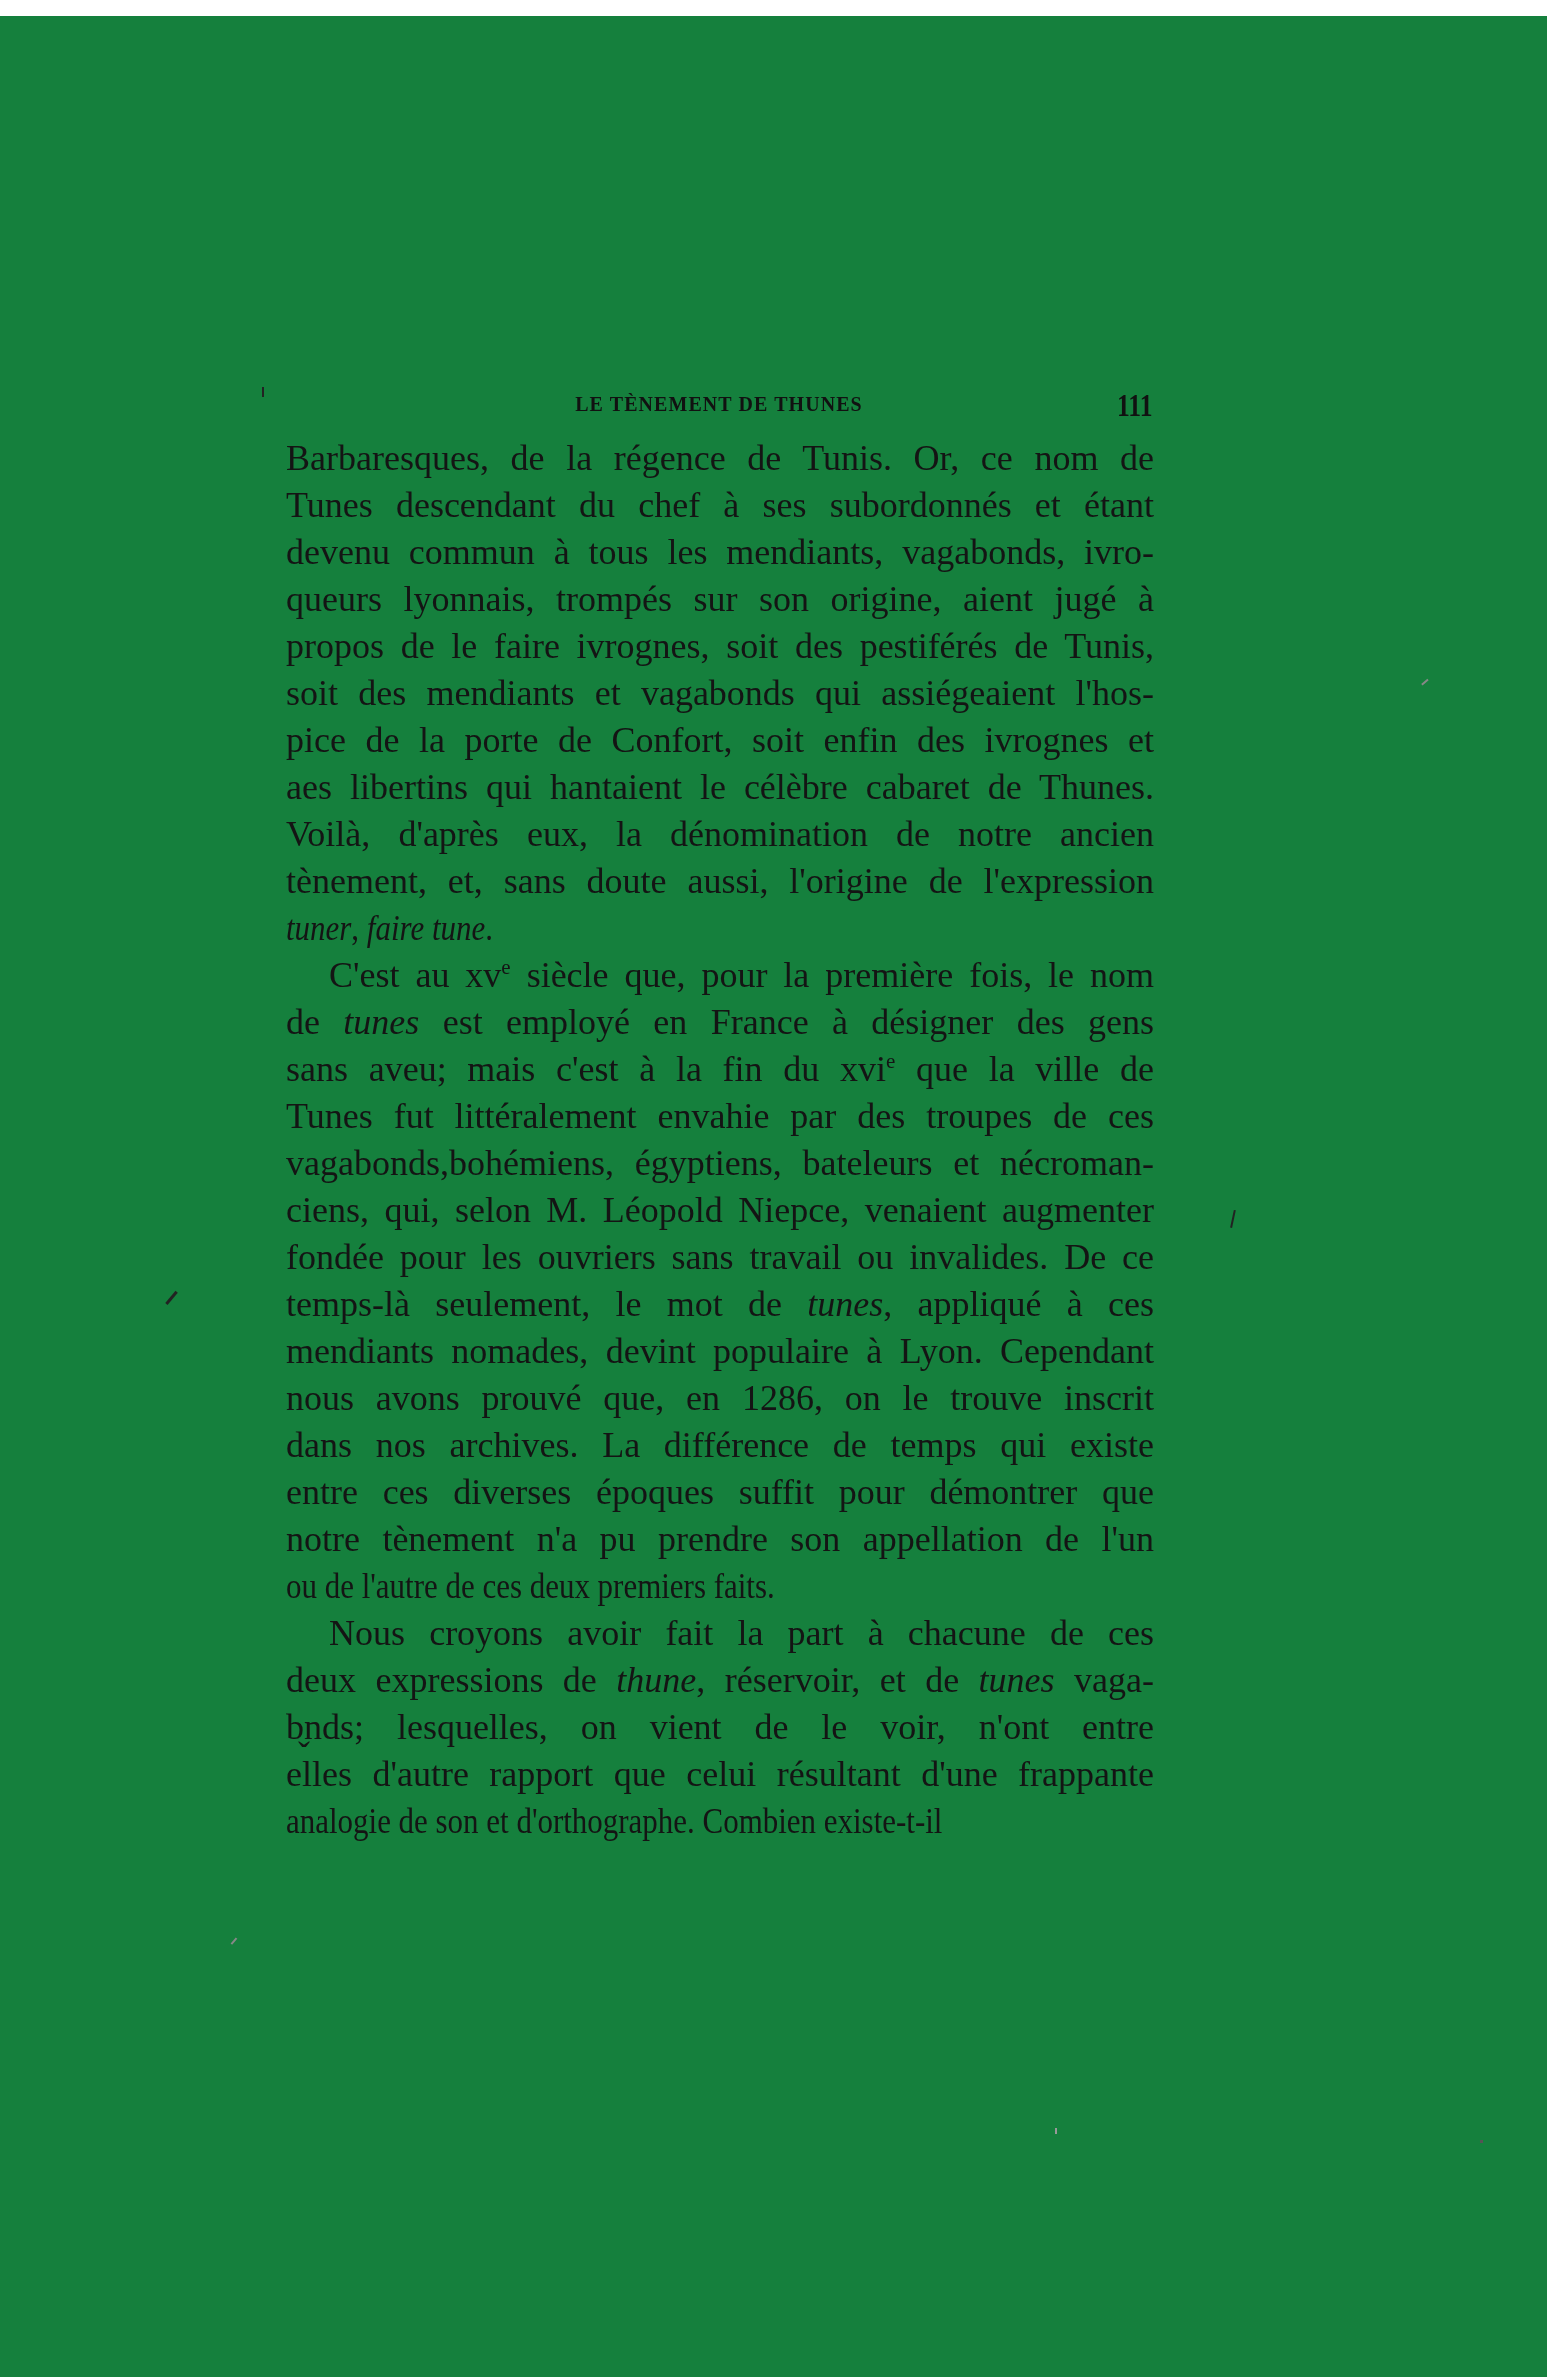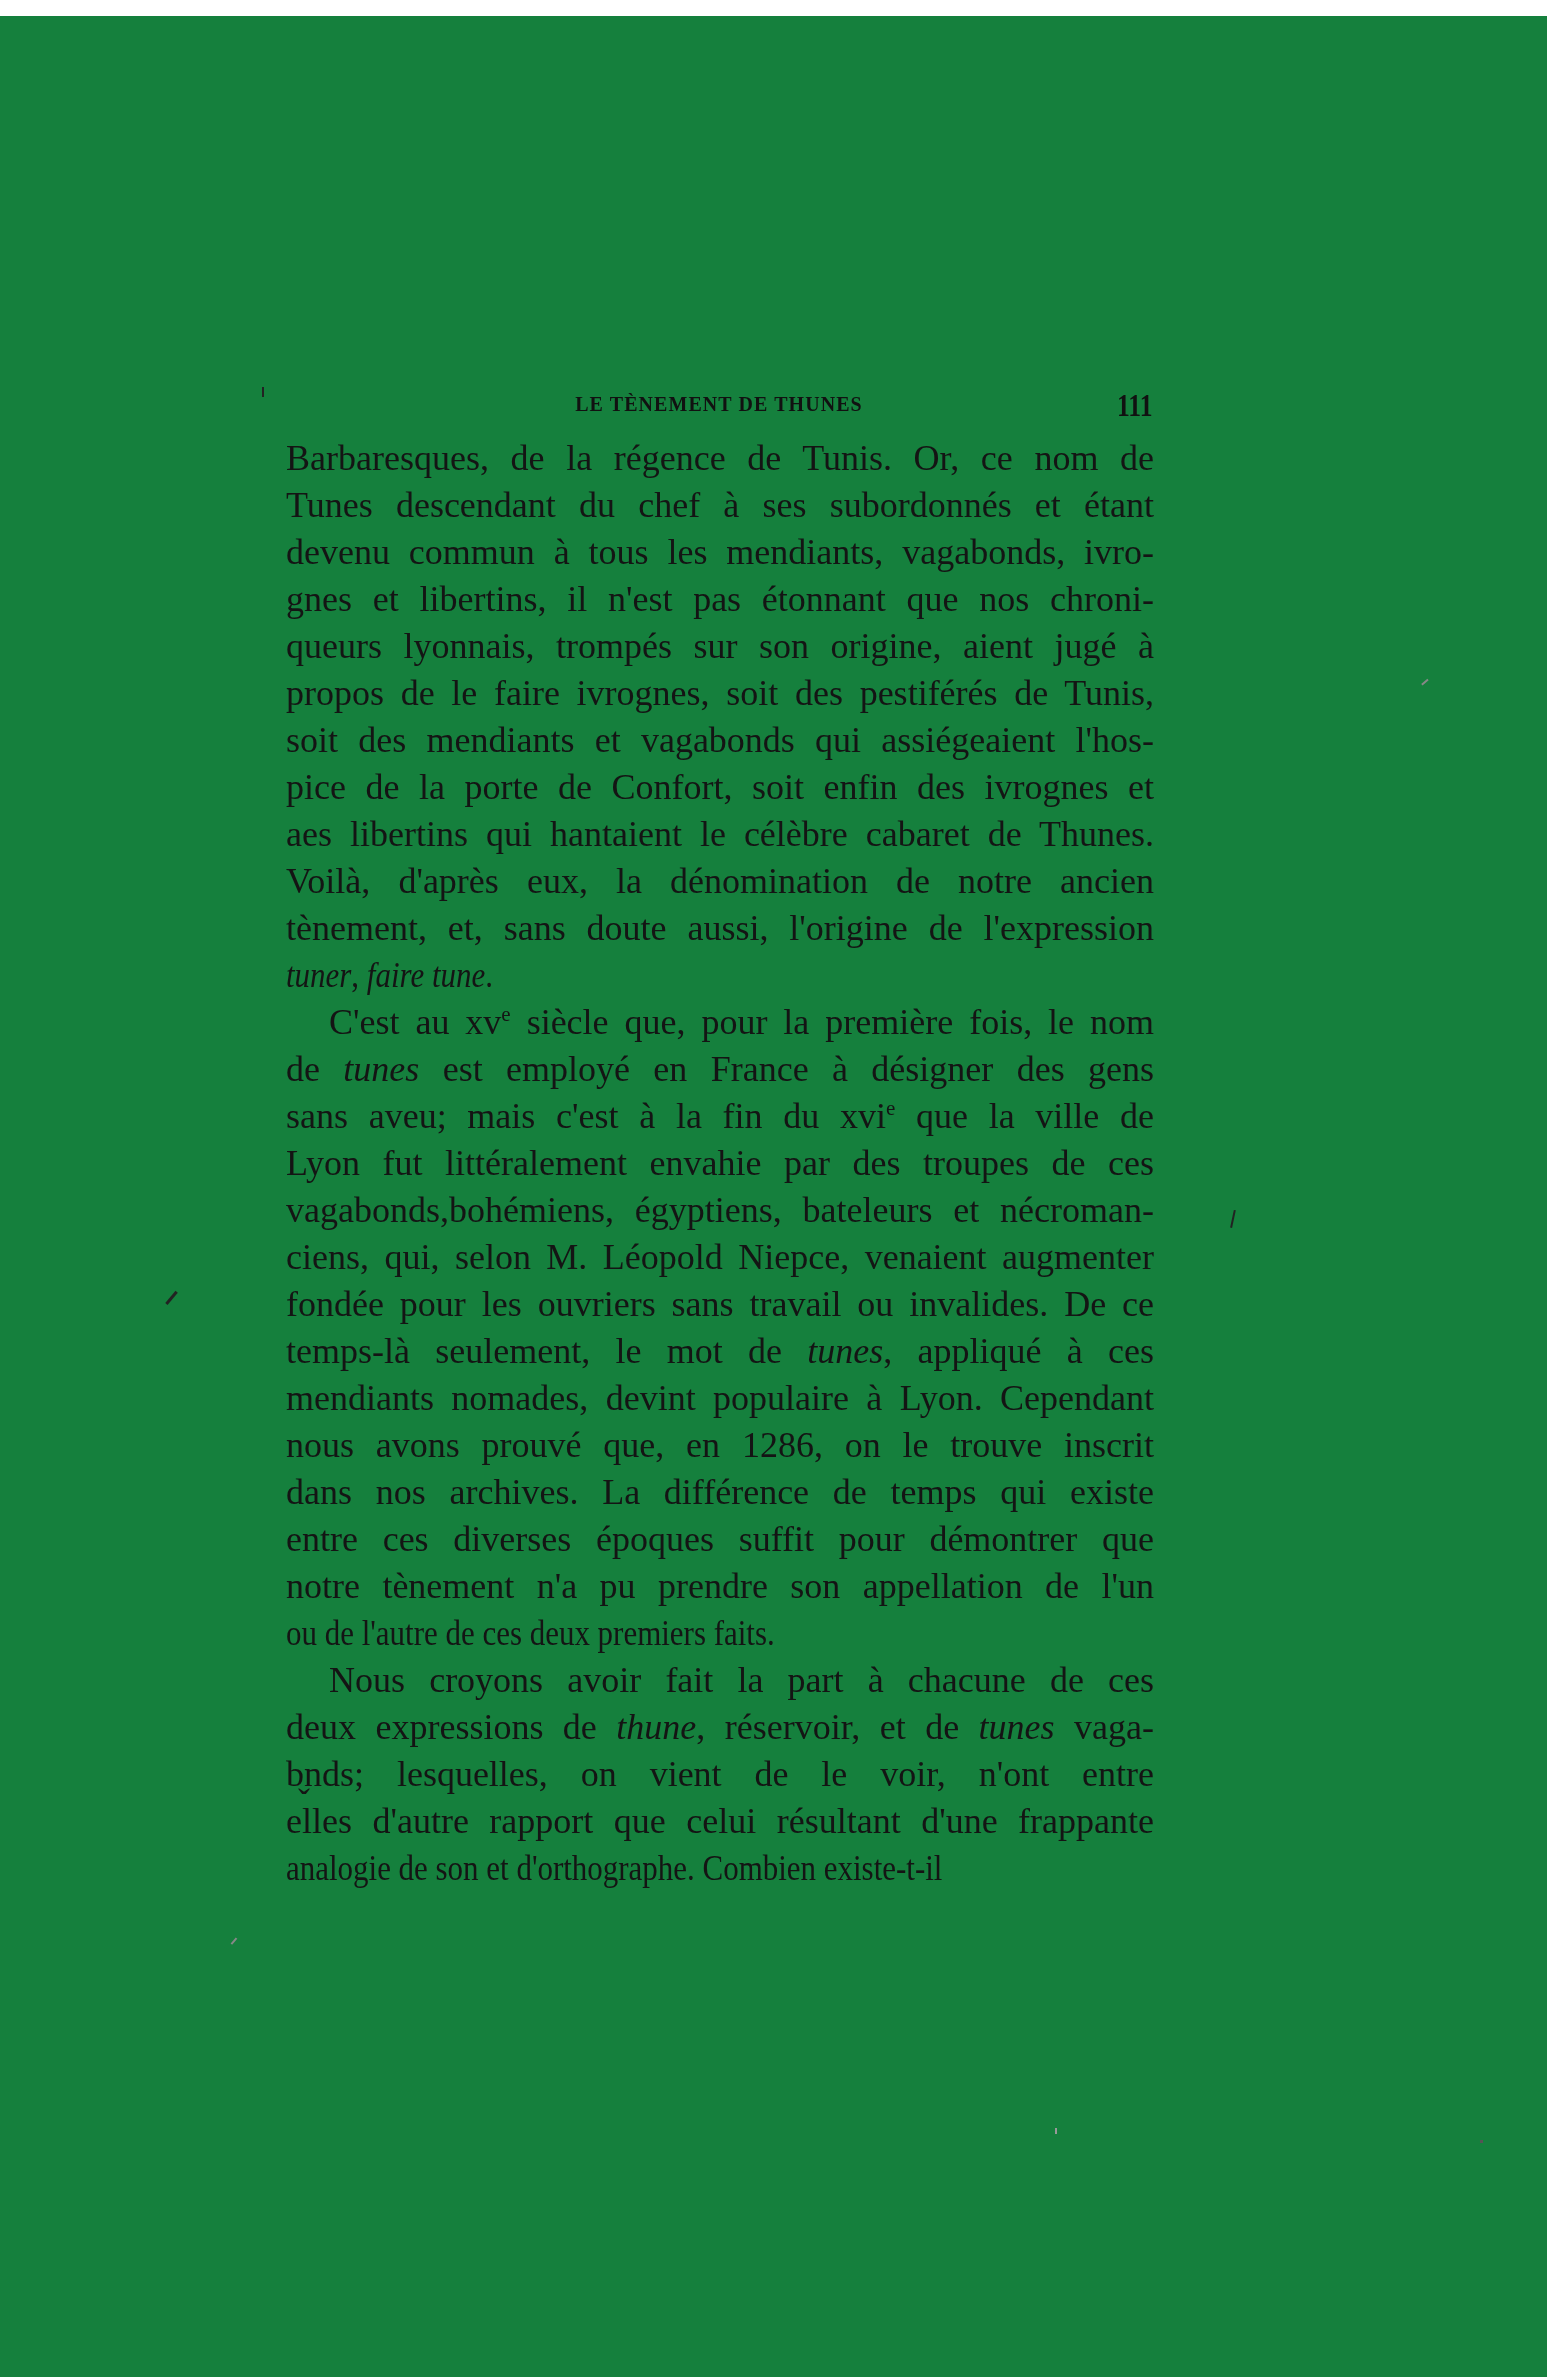--- a/index.html
+++ b/index.html
@@ -23,35 +23,34 @@
   <div class="running-head">
     <div class="running-title">LE TÈNEMENT DE THUNES</div>
     <div class="page-number">111</div>
   </div>
 
   <div class="body-text" id="body-text">
       <div class="para">
         <div class="line">Barbaresques, de la régence de Tunis. Or, ce nom de</div>
         <div class="line">Tunes descendant du chef à ses subordonnés et étant</div>
         <div class="line">devenu commun à tous les mendiants, vagabonds, ivro-</div>
-        <div class="line">gnes et libertins, il n'est pas étonnant que nos chroni-</div>
         <div class="line">queurs lyonnais, trompés sur son origine, aient jugé à</div>
         <div class="line">propos de le faire ivrognes, soit des pestiférés de Tunis,</div>
         <div class="line">soit des mendiants et vagabonds qui assiégeaient l'hos-</div>
         <div class="line">pice de la porte de Confort, soit enfin des ivrognes et</div>
         <div class="line">aes libertins qui hantaient le célèbre cabaret de Thunes.</div>
         <div class="line">Voilà, d'après eux, la dénomination de notre ancien</div>
         <div class="line">tènement, et, sans doute aussi, l'origine de l'expression</div>
         <div class="line last" style="transform: scaleX(0.86); transform-origin: left center;"><i>tuner</i>, <i>faire tune</i>.</div>
       </div>
       <div class="para">
         <div class="line indent">C'est au xv<sup style="font-size:21px;line-height:0;">e</sup> siècle que, pour la première fois, le nom</div>
         <div class="line">de <i>tunes</i> est employé en France à désigner des gens</div>
         <div class="line">sans aveu; mais c'est à la fin du xvi<sup style="font-size:21px;line-height:0;">e</sup> que la ville de</div>
-        <div class="line">Lyon fut littéralement envahie par des troupes de ces</div>
+        <div class="line">Tunes fut littéralement envahie par des troupes de ces</div>
         <div class="line">vagabonds,bohémiens, égyptiens, bateleurs et nécroman-</div>
         <div class="line">ciens, qui, selon M. Léopold Niepce, venaient augmenter</div>
         <div class="line">fondée pour les ouvriers sans travail ou invalides. De ce</div>
         <div class="line">temps-là seulement, le mot de <i>tunes</i>, appliqué à ces</div>
         <div class="line">mendiants nomades, devint populaire à Lyon. Cependant</div>
         <div class="line">nous avons prouvé que, en 1286, on le trouve inscrit</div>
         <div class="line">dans nos archives. La différence de temps qui existe</div>
         <div class="line">entre ces diverses époques suffit pour démontrer que</div>
         <div class="line">notre tènement n'a pu prendre son appellation de l'un</div>
         <div class="line last" style="transform: scaleX(0.86); transform-origin: left center;">ou de l'autre de ces deux premiers faits.</div>

